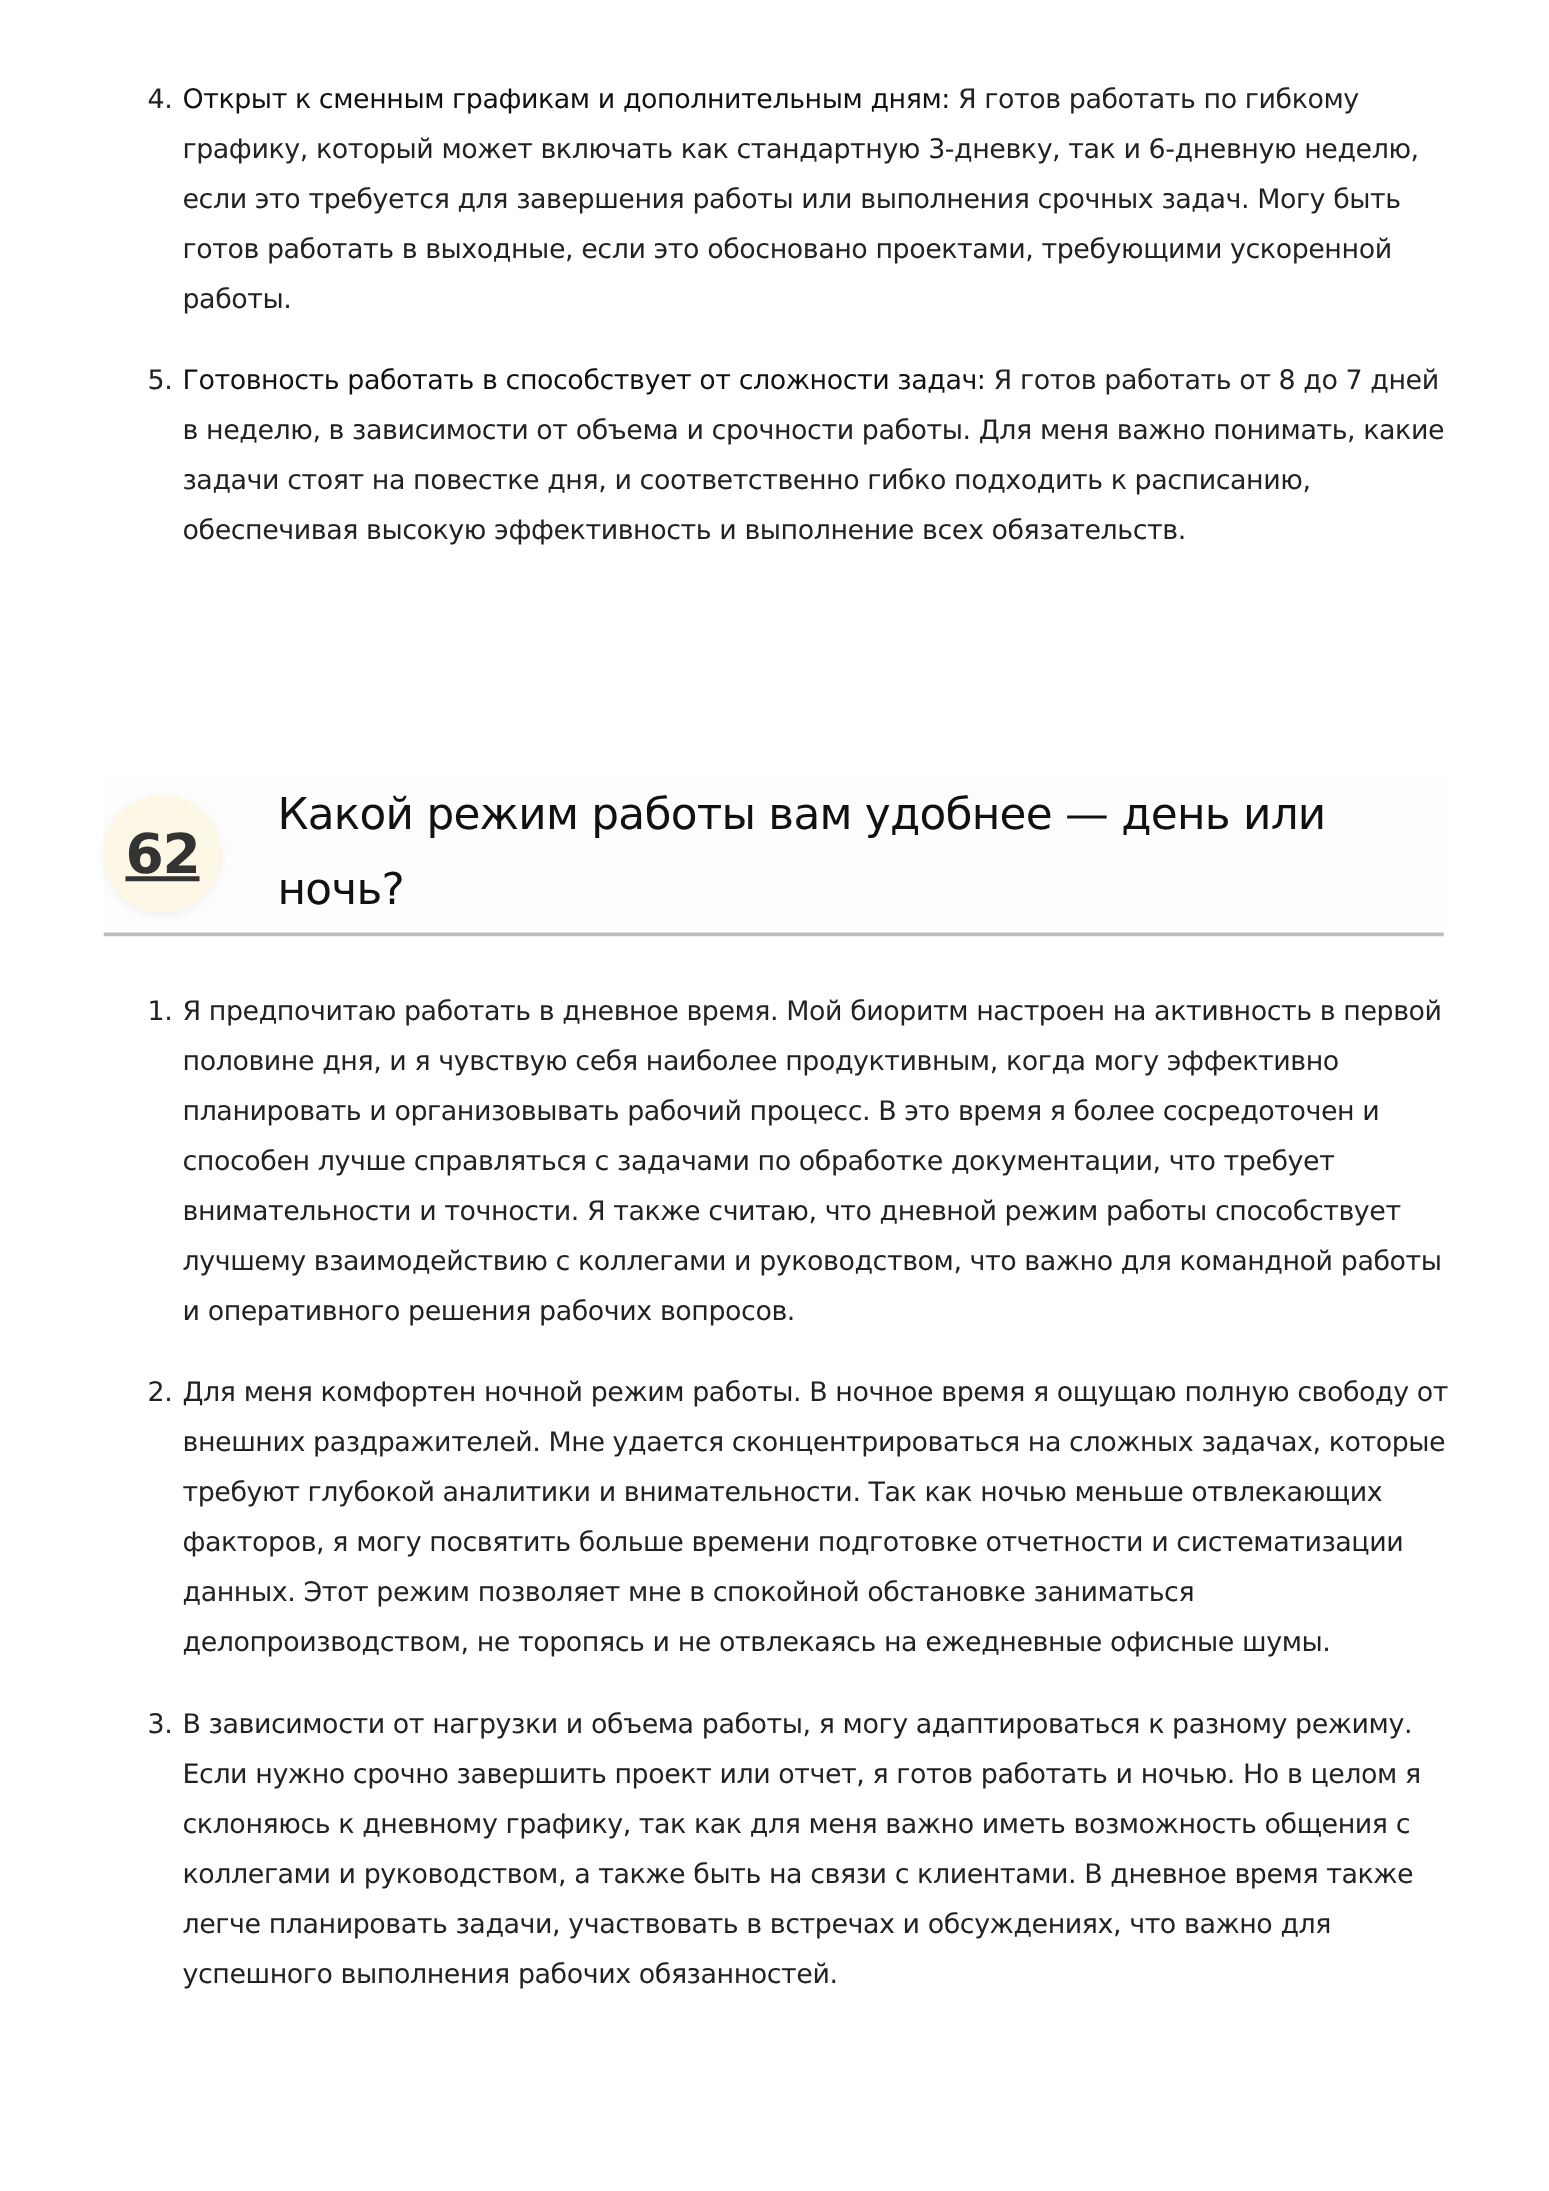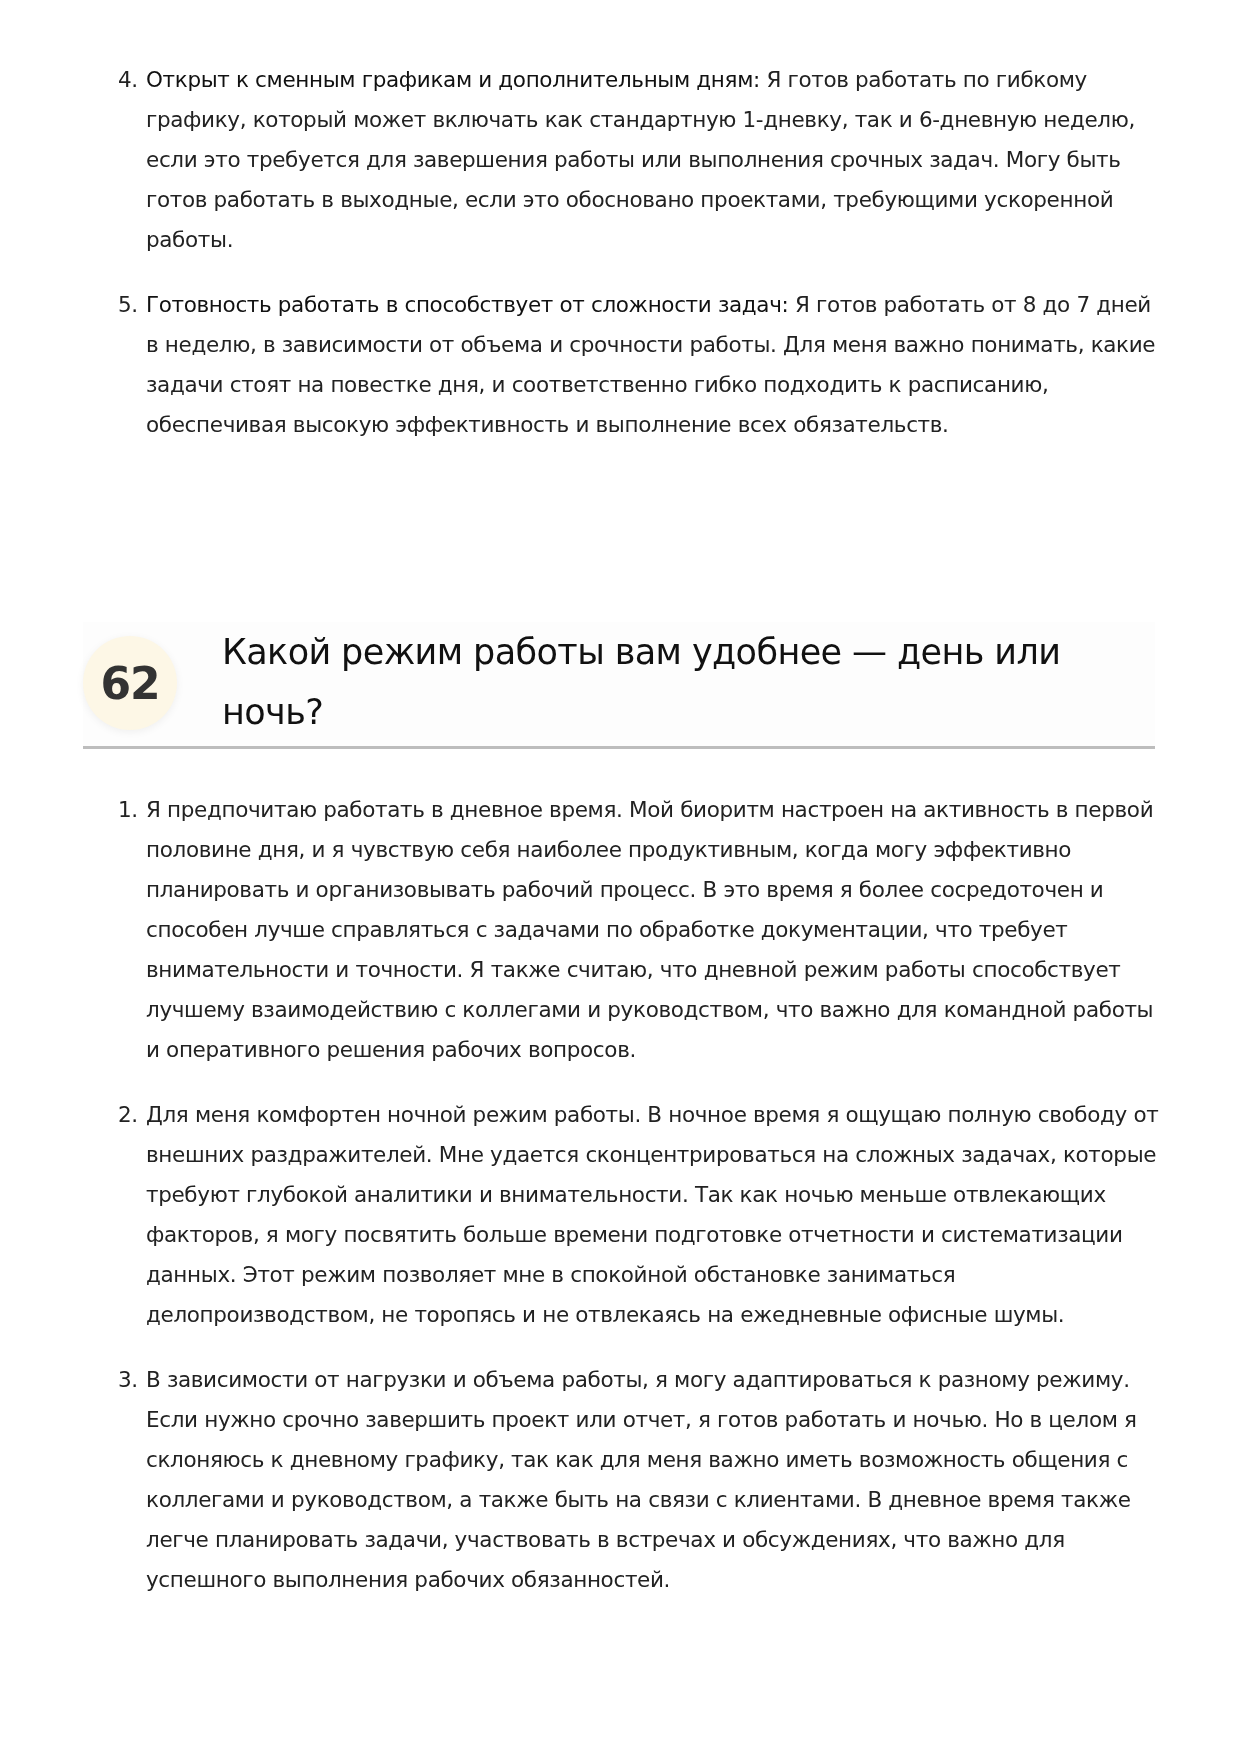--- a/index.html
+++ b/index.html
@@ -62,20 +62,21 @@
       background: #fdf7e6;
       box-shadow: 0 2px 8px rgba(0,0,0,0.06);
       display: flex;
       align-items: center;
       justify-content: center;
       font-family: "DejaVu Sans", "Liberation Sans", sans-serif;
       font-weight: bold;
       font-size: 44px;
       color: #333333;
       letter-spacing: -1px;
+      text-decoration: underline;
     }
     .q-title {
       position: absolute;
       left: 222px;
       top: 622px;
       width: 900px;
       margin: 0;
       font-family: "DejaVu Sans", "Liberation Sans", sans-serif;
       font-weight: normal;
       font-size: 35px;
@@ -83,21 +84,21 @@
       letter-spacing: -0.6px;
       color: #111111;
     }
   </style>
 </head>
 <body>
 
 <ol class="list" id="list-top">
   <li>
     <span class="num">4.</span>
-    <b>Открыт к сменным графикам и дополнительным дням:</b><span> Я готов работать по гибкому графику, который может включать как стандартную 1-дневку, так и 6-дневную неделю, если это требуется для завершения работы или выполнения срочных задач. Могу быть готов работать в выходные, если это обосновано проектами, требующими ускоренной работы.</span>
+    <b>Открыт к сменным графикам и дополнительным дням:</b><span> Я готов работать по гибкому графику, который может включать как стандартную 3-дневку, так и 6-дневную неделю, если это требуется для завершения работы или выполнения срочных задач. Могу быть готов работать в выходные, если это обосновано проектами, требующими ускоренной работы.</span>
   </li>
   <li>
     <span class="num">5.</span>
     <b>Готовность работать в способствует от сложности задач:</b><span> Я готов работать от 8 до 7 дней в неделю, в зависимости от объема и срочности работы. Для меня важно понимать, какие задачи стоят на повестке дня, и соответственно гибко подходить к расписанию, обеспечивая высокую эффективность и выполнение всех обязательств.</span>
   </li>
 </ol>
 
 <div class="q-header"></div>
 <div class="q-badge">62</div>
 <h2 class="q-title">Какой режим работы вам удобнее — день или ночь?</h2>

